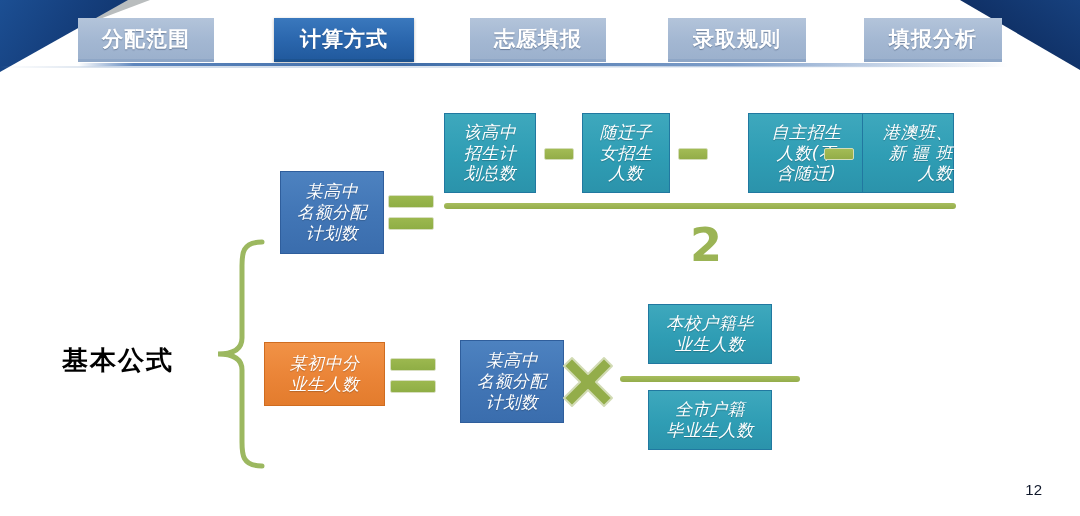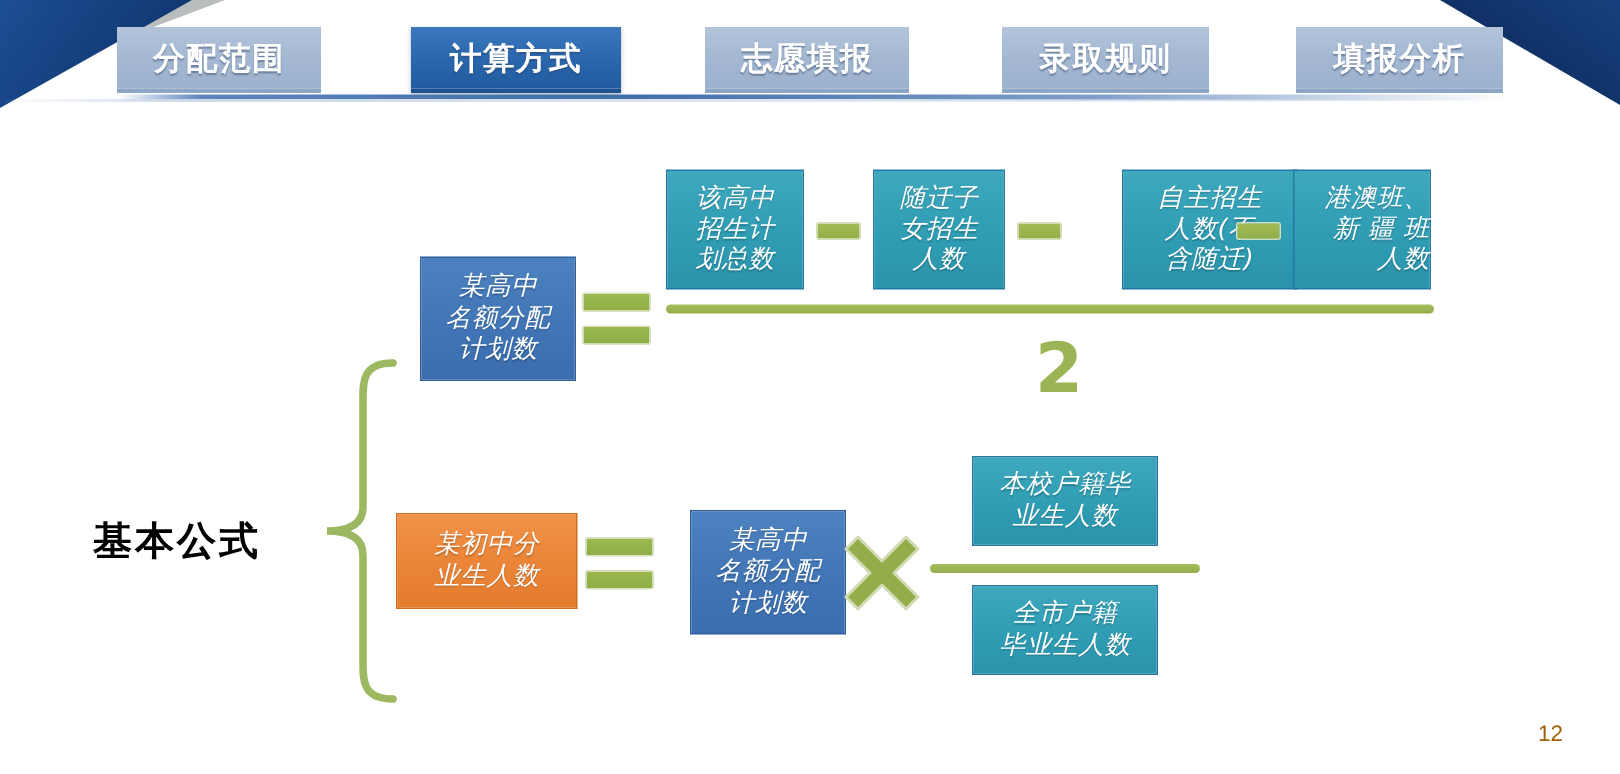--- a/index.html
+++ b/index.html
@@ -130,21 +130,21 @@
     position:absolute;
     font-size:46px;font-weight:bold;color:#9bb455;
     font-family:"DejaVu Sans","Liberation Sans",sans-serif;
   }
 
   
   .times{position:absolute;}
 
   .pagenum{
     position:absolute;right:38px;bottom:18px;
-    font-size:15px;color:#a16207;
+    font-size:15px;color:#0f172a;
     font-family:"Liberation Sans",sans-serif;
   }
 </style>
 </head>
 <body>
 
 <div id="slide">
 
   <div class="corner-gray-left"></div>
   <div class="corner-navy-left"></div>

